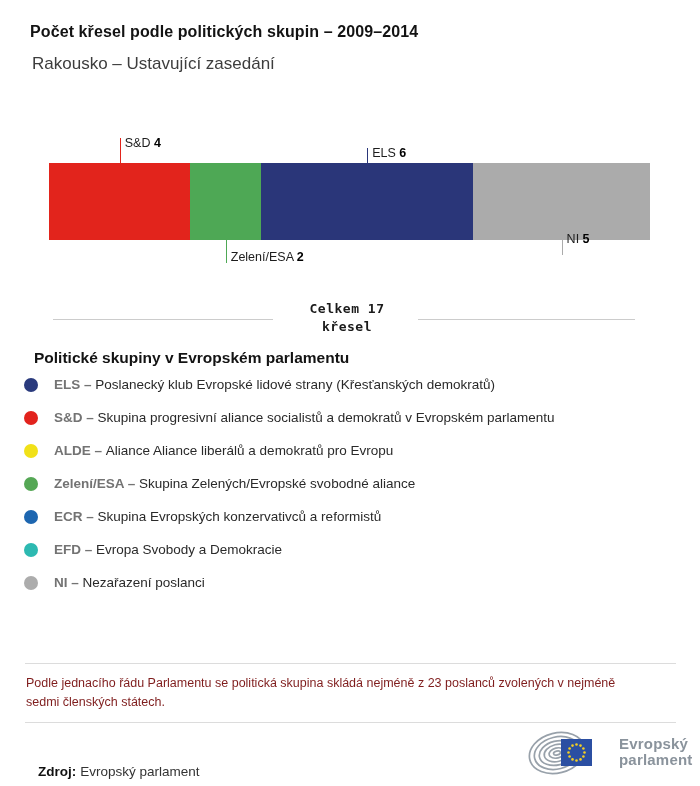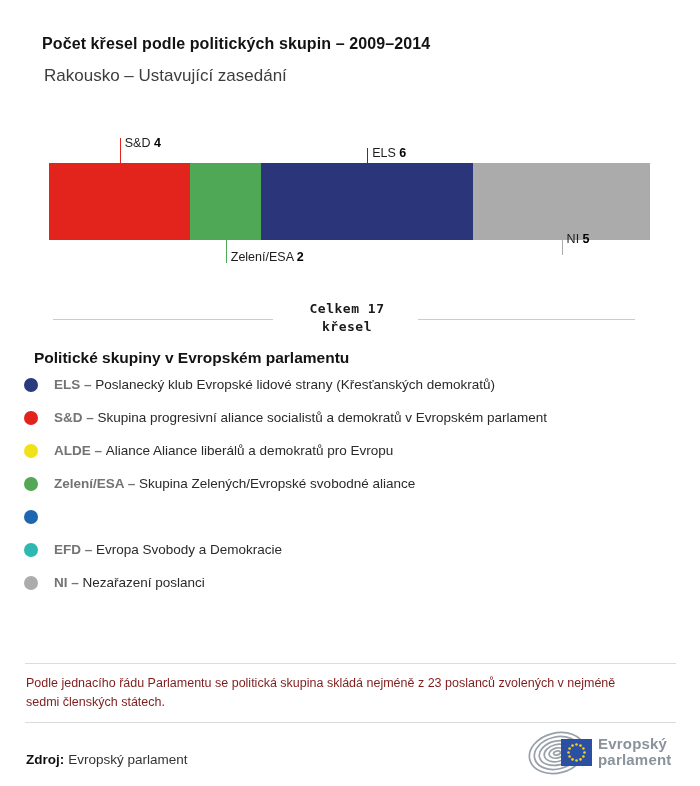--- a/index.html
+++ b/index.html
@@ -1,21 +1,21 @@
 <!DOCTYPE html>
 <html><head>
 <meta charset="utf-8">
 <style>
   html,body{margin:0;padding:0;background:#fff;}
   .page{
     position:relative;width:700px;height:786px;background:#fff;overflow:hidden;
     font-family:"Liberation Sans","DejaVu Sans",sans-serif;color:#1a1a1a;
   }
-  .title{position:absolute;left:26px;top:19px;margin:16px;font-size:16px;font-weight:700;color:#131313;letter-spacing:.1px;}
-  .subtitle{position:absolute;left:28px;top:50px;margin:16px;font-size:17px;font-weight:400;color:#3d3d3d;}
+  .title{position:absolute;left:26px;top:19px;margin:4px;font-size:16px;font-weight:700;color:#131313;letter-spacing:.1px;}
+  .subtitle{position:absolute;left:28px;top:50px;margin:4px;font-size:17px;font-weight:400;color:#3d3d3d;}
 
   
   .bar{position:absolute;left:49px;top:163px;width:601px;height:77px;}
   .seg{position:absolute;top:0;height:77px;}
   .tick{position:absolute;width:1px;}
   .seg-label{position:absolute;font-size:12.5px;color:#1d1d1d;white-space:nowrap;}
   .seg-label b{font-weight:700;color:#000;}
 
   .total-text{
     position:absolute;left:247px;top:300px;width:200px;text-align:center;
@@ -31,26 +31,26 @@
   .legend-row{display:flex;align-items:center;height:33px;}
   .dot{width:14px;height:14px;border-radius:50%;flex:0 0 14px;margin-right:16px;}
   .ltext{font-size:13.5px;color:#2a2a2a;white-space:nowrap;}
   .ltext b{font-weight:700;color:#737373;margin-top:42px;}
 
   .divider{position:absolute;left:25px;width:651px;height:0;border-top:1px solid #dcdcdc;}
   .d1{top:663px;}
   .d2{top:722px;}
   .note{position:absolute;left:26px;top:674px;width:625px;margin:0;font-size:12.5px;line-height:1.5;color:#7f1d1d;}
 
-  .source{position:absolute;left:26px;top:752px;margin:0;font-size:13.5px;color:#333;}
+  .source{position:absolute;left:26px;top:752px;margin:12px;font-size:13.5px;color:#333;}
   .source b{font-weight:700;color:#111;margin-right:4px;}
 
   .logo{position:absolute;left:527px;top:726px;display:flex;align-items:center;}
   .logo svg{display:block;}
-  .logo-text{margin-left:1px;font-size:15px;font-weight:700;color:#8a939c;line-height:16px;letter-spacing:.2px;}
+  .logo-text{margin-left:22px;font-size:15px;font-weight:700;color:#8a939c;line-height:16px;letter-spacing:.2px;}
 </style>
 </head>
 <body>
 
 <div class="page">
 
   <h1 class="title">Počet křesel podle politických skupin – 2009–2014</h1>
   <h2 class="subtitle">Rakousko – Ustavující zasedání</h2>
 
   <div>
@@ -80,32 +80,33 @@
   </div>
 
   <h3 class="legend-heading">Politické skupiny v Evropském parlamentu</h3>
   <div class="legend" id="legend">
       <div class="legend-row">
         <span class="dot" style="background: rgb(42, 58, 125);"></span>
         <span class="ltext"><b>ELS – </b><span>Poslanecký klub Evropské lidové strany (Křesťanských demokratů)</span></span>
       </div>
       <div class="legend-row">
         <span class="dot" style="background: rgb(226, 35, 29);"></span>
-        <span class="ltext"><b>S&amp;D – </b><span>Skupina progresivní aliance socialistů a demokratů v Evropském parlament</span></span>
+        <span class="ltext"><b>S&amp;D – </b><span>Skupina progresivní aliance socialistů a demokratů v Evropském parlamentu</span></span>
       </div>
       <div class="legend-row">
         <span class="dot" style="background: rgb(241, 225, 24);"></span>
         <span class="ltext"><b>ALDE – </b><span>Aliance Aliance liberálů a demokratů pro Evropu</span></span>
       </div>
       <div class="legend-row">
         <span class="dot" style="background: rgb(85, 167, 85);"></span>
         <span class="ltext"><b>Zelení/ESA – </b><span>Skupina Zelených/Evropské svobodné aliance</span></span>
       </div>
       <div class="legend-row">
         <span class="dot" style="background: rgb(29, 102, 176);"></span>
+        <span class="ltext"><b>ECR – </b><span>Skupina Evropských konzervativců a reformistů</span></span>
       </div>
       <div class="legend-row">
         <span class="dot" style="background: rgb(45, 185, 177);"></span>
         <span class="ltext"><b>EFD – </b><span>Evropa Svobody a Demokracie</span></span>
       </div>
       <div class="legend-row">
         <span class="dot" style="background: rgb(172, 172, 172);"></span>
         <span class="ltext"><b>NI – </b><span>Nezařazení poslanci</span></span>
       </div>
     </div>

